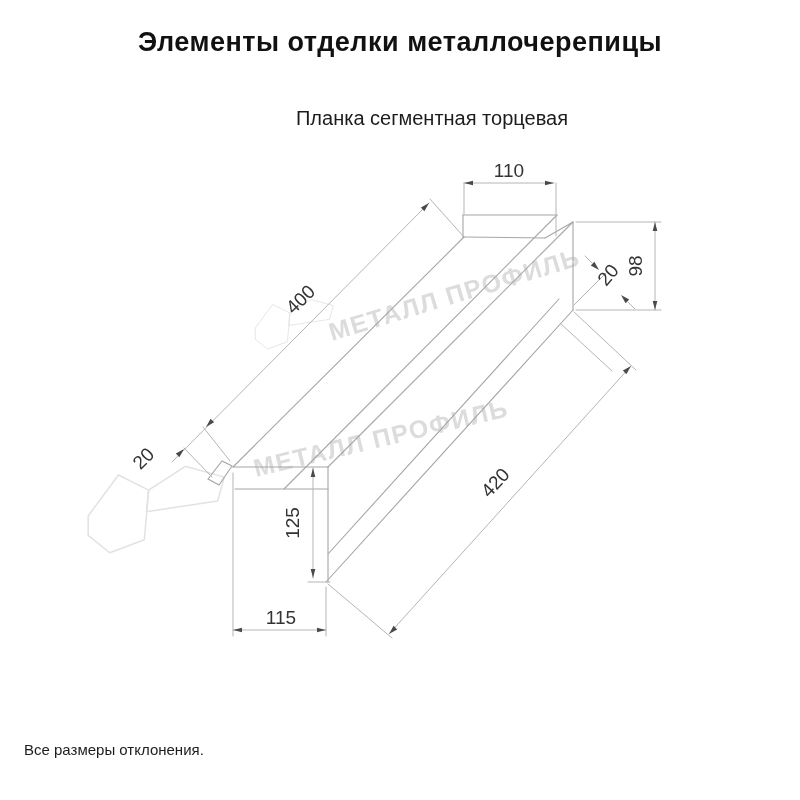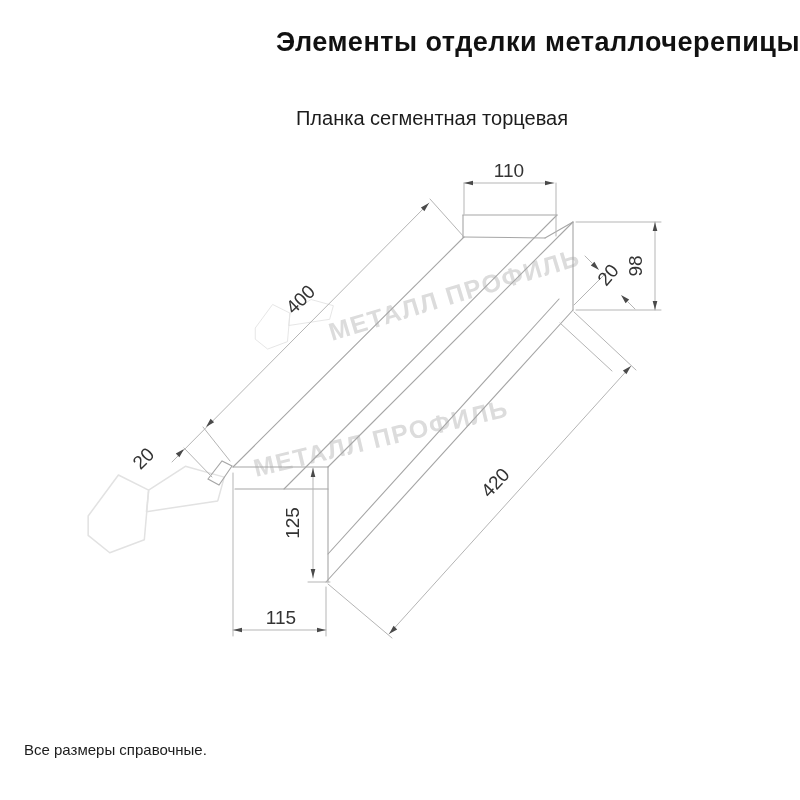--- a/index.html
+++ b/index.html
@@ -1,18 +1,18 @@
 <!DOCTYPE html>
 <html><head>
 <meta charset="utf-8">
 <style>
   html,body{margin:0;padding:0;background:#fff;}
   #page{position:relative;width:800px;height:800px;background:#ffffff;overflow:hidden;
         font-family:"Liberation Sans", sans-serif;}
-  .title{position:absolute;top:27px;left:0;width:800px;text-align:right;
+  .title{position:absolute;top:27px;left:0;width:800px;text-align:center;
          font-size:27px;font-weight:bold;color:#111;letter-spacing:0.5px;}
   .subtitle{position:absolute;top:107px;left:0;width:800px;text-align:center;
             font-size:20px;font-weight:normal;color:#1c1c1c;line-height:23px;margin-left:32px;}
   .footnotes{position:absolute;left:24px;top:738px;font-size:15px;color:#1c1c1c;line-height:23px;}
   svg{position:absolute;left:0;top:0;}
   .piece{stroke:#a6a6a6;stroke-width:1.1;fill:none;stroke-linecap:round;}
   .dimline{stroke:#b5b5b5;stroke-width:1;fill:none;stroke-linecap:round;}
   .arrow{fill:#4a4a4a;stroke:none;}
   .dimtext{fill:#333;font-size:19px;font-family:"Liberation Sans",sans-serif;}
   .wm{fill:#dcdcdc;font-size:25px;font-weight:bold;letter-spacing:1.5px;
@@ -127,16 +127,16 @@
       <path class="dimline" d="M326,587 L326,636"></path>
       <path class="dimline" d="M233,630 L326,630"></path>
       <path class="arrow" d="M233,630 L242,627.7 L242,632.3 Z"></path>
       <path class="arrow" d="M326,630 L317,627.7 L317,632.3 Z"></path>
       <text class="dimtext" x="281" y="624" text-anchor="middle">115</text>
     </g>
 
   </svg>
 
   <div class="footnotes">
-    <div>Все размеры справочные.</div>
+    <div>Все размеры отклонения.</div>
   </div>
 
 </div>
 
 </body></html>

